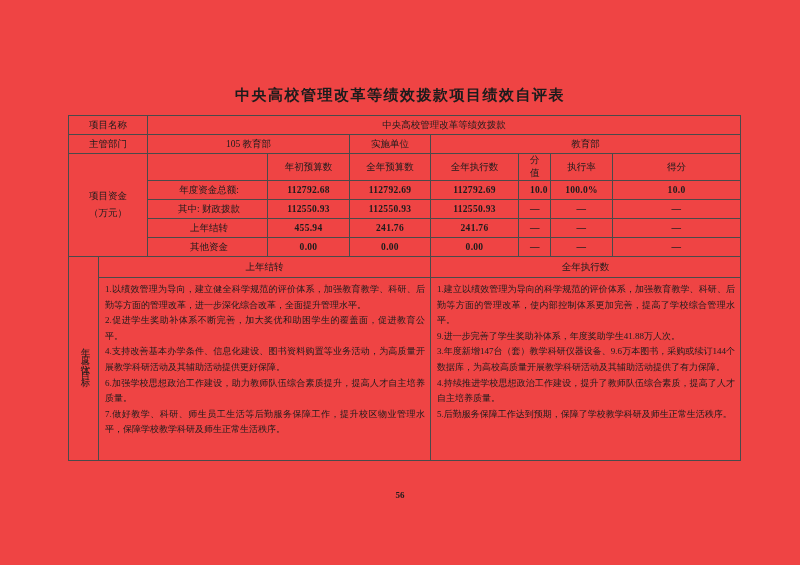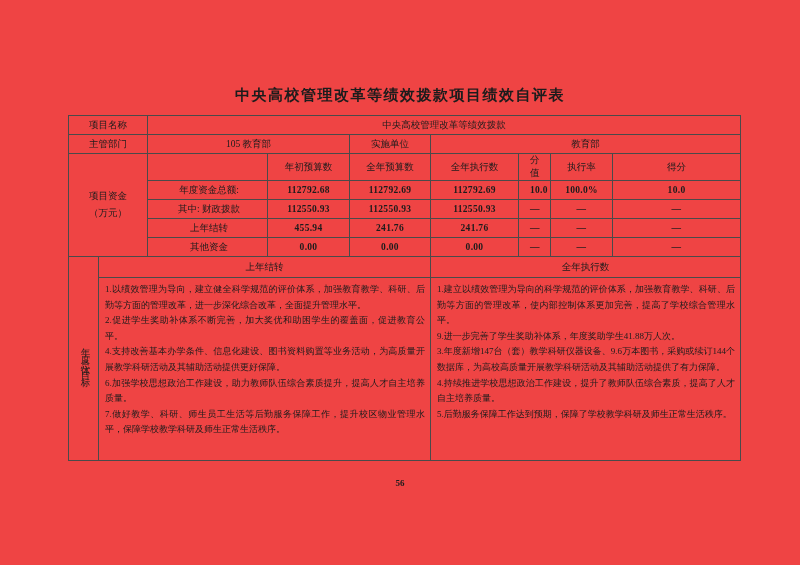--- a/index.html
+++ b/index.html
@@ -17,21 +17,21 @@
   td { border:1px solid #4a4a4a; font-size:9.5px; text-align:center; vertical-align:middle; padding:0 11px; overflow:hidden; }
   .tbl-a, .tbl-b { border:1.5px solid #3a3a3a; }
   tr.r19 { height:19px; } tr.r20 { height:19px; }
   tr.rhdr { height:21px; } tr.rbody { height:183px; }
   .fund-label { white-space:pre-line; line-height:1.8; }
   .right-lbl { text-align:center; padding-right:8px; }
   .num { letter-spacing:0.3px;font-weight:bold; }
   .vcell span { display:inline-block; writing-mode:vertical-lr; text-orientation:upright; letter-spacing:6px; line-height:1; font-size:9.5px; }
   .goal-cell { vertical-align:top; text-align:left; padding:4px 5px 4px 6px; }
   .goal-cell p { font-size:9px; line-height:15.6px; text-align:justify; margin:0; }
-  .page-num { position:absolute; top:478px; left:0; width:100%; text-align:center; font-size:9px; font-weight:bold; }
+  .page-num { position:absolute; top:490px; left:0; width:100%; text-align:center; font-size:9px; font-weight:bold; }
 </style>
 </head>
 <body>
 
 <div class="page">
 
   <div class="doc-title">中央高校管理改革等绩效拨款项目绩效自评表</div>
 
   <table class="tbl-a">
     <colgroup>

